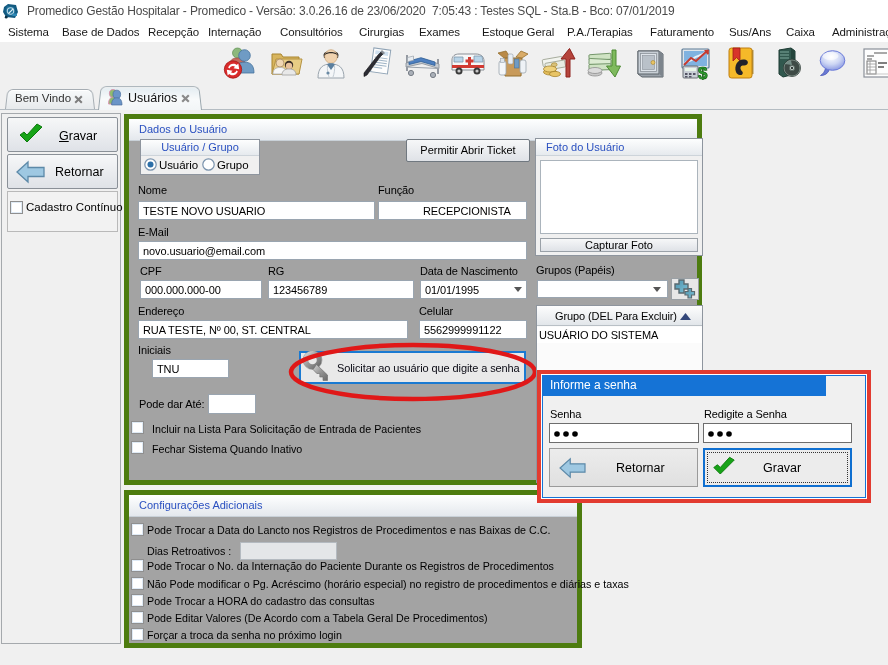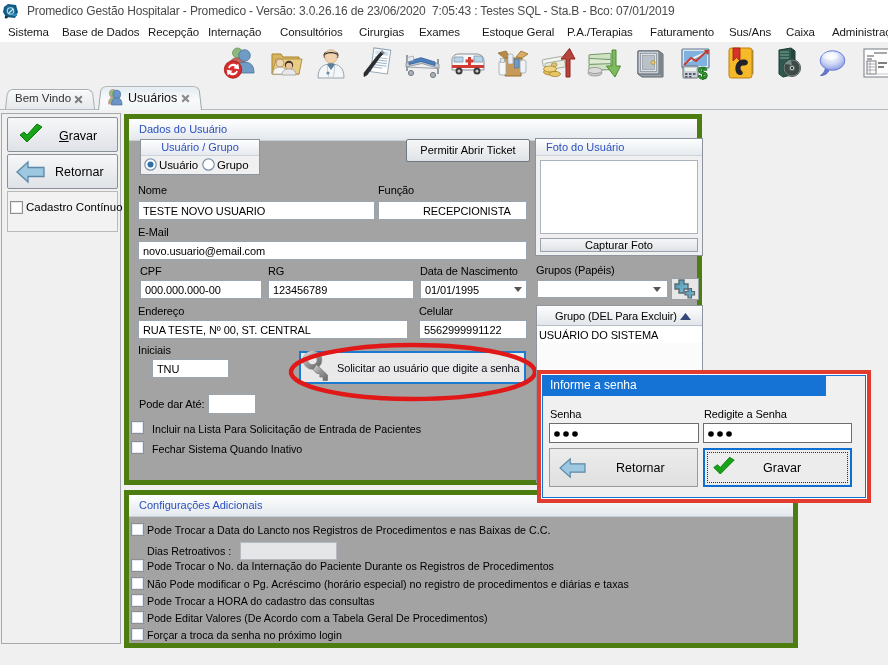--- a/index.html
+++ b/index.html
@@ -359,21 +359,21 @@
 
 <div class="abs" style="left:536px;top:305px;width:167px;height:178px;border:1px solid #8e959e;background:#fbfbfb;"></div>
 <div class="abs" style="left:537px;top:306px;width:165px;height:20px;background:linear-gradient(#fdfdfd,#e2e6ea);border-bottom:1px solid #b9c0c6;"></div>
 <div class="lbl" style="left:543px;top:310px;margin-left:12px;">Grupo (DEL Para Excluir)</div>
 <svg class="abs" style="left:680px;top:313px" width="11" height="7" viewBox="0 0 11 7">
       <path d="M5.5 0 L11 7 L0 7 Z" fill="#33477a"></path>
     </svg>
 <div class="abs" style="left:537px;top:327px;width:165px;height:16px;background:#fff;"></div>
 <div class="lbl" style="left:539px;top:329px;">USUÁRIO DO SISTEMA</div>
 
-<div class="gbox" id="cfgbox" style="left:124px;top:490px;width:674px;height:158px;">
+<div class="gbox" id="cfgbox" style="left:124px;top:490px;width:458px;height:158px;">
   <div class="ghead">Configurações Adicionais</div>
 </div>
 
 <div class="cb" style="left:131px;top:523px;"></div>
 <div class="cbl" style="left:147px;top:524px;">Pode Trocar a Data do Lancto nos Registros de Procedimentos e nas Baixas de C.C.</div>
 <div class="cbl" style="left:147px;top:545px;">Dias Retroativos :</div>
 <div class="abs" style="left:240px;top:542px;width:97px;height:18px;background:#e4e6e8;border:1px solid #b4bac0;"></div>
 <div class="cb" style="left:131px;top:559px;"></div>
 <div class="cbl" style="left:147px;top:560px;">Pode Trocar o No. da Internação do Paciente Durante os Registros de Procedimentos</div>
 <div class="cb" style="left:131px;top:577px;"></div>

